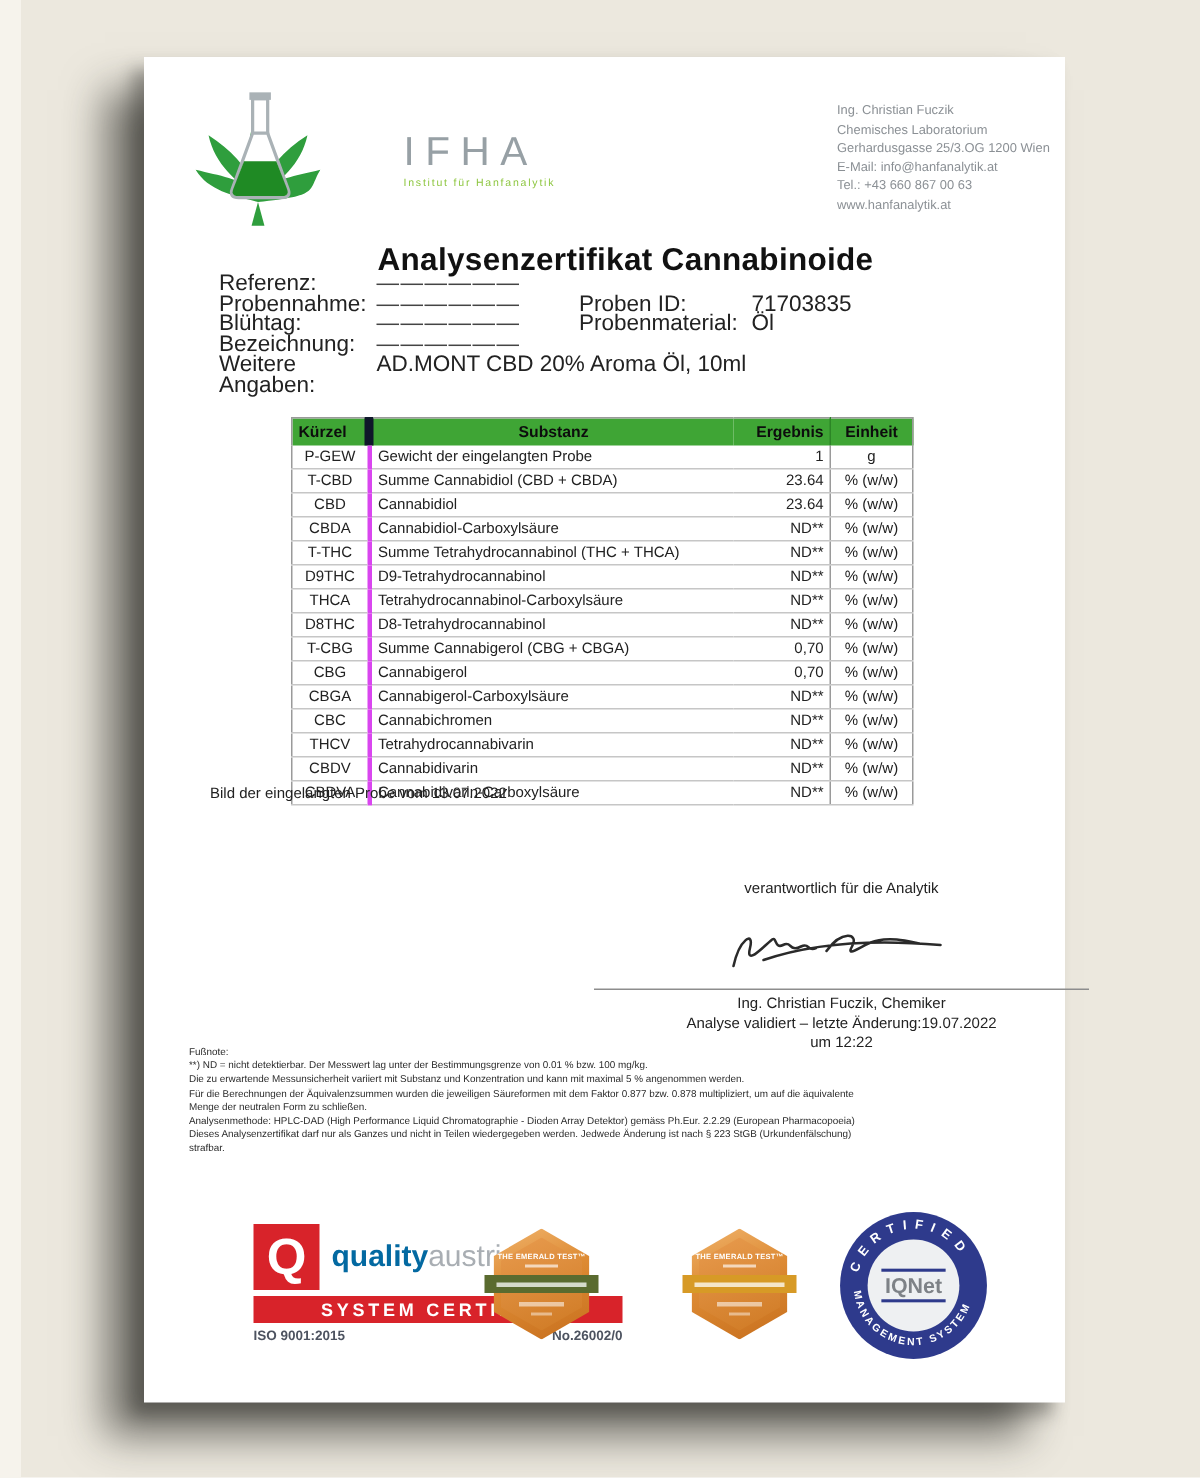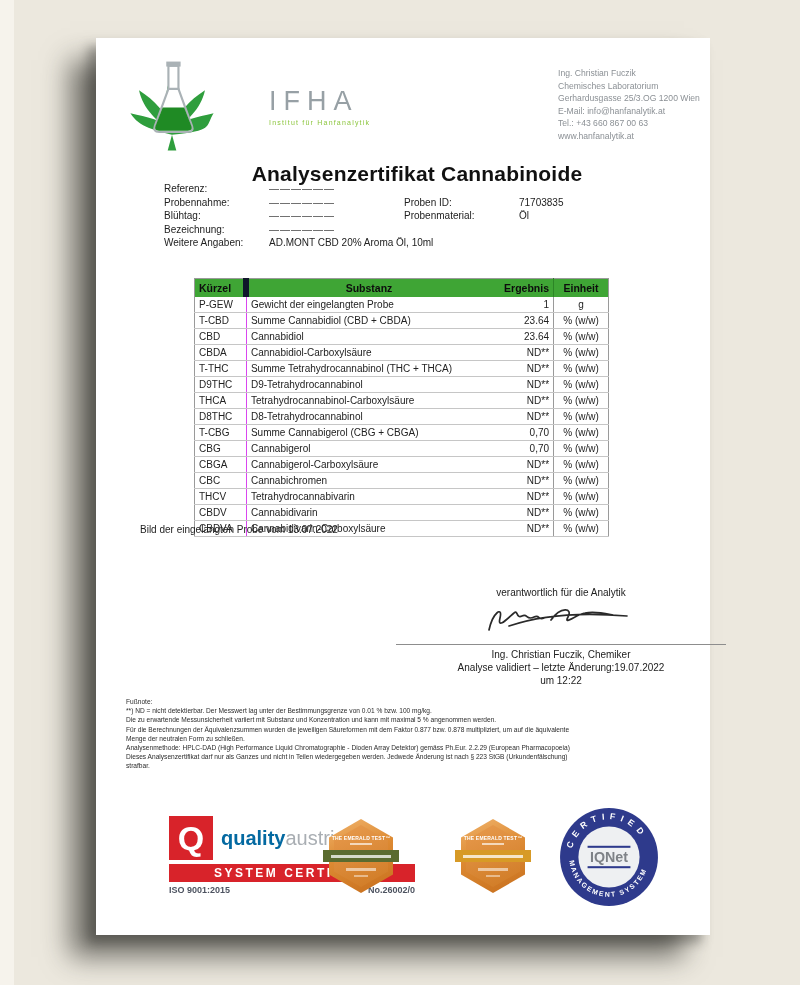--- a/index.html
+++ b/index.html
@@ -10,41 +10,41 @@
     box-shadow:-26px 22px 26px rgba(40,40,36,0.62),-8px 8px 10px rgba(40,40,36,0.35);}
   
   .logo{position:absolute;left:33px;top:22px;display:flex;align-items:center;gap:48px;}
   .logo-text{margin-left:6px;}
   .logo-acronym{font-size:27px;letter-spacing:7px;color:#97a0a5;font-weight:400;}
   .logo-tagline{font-size:7px;letter-spacing:1.2px;color:#8dc63f;margin-top:2px;}
   .contact{position:absolute;left:462px;top:29px;font-size:8.6px;line-height:12.6px;color:#8b9095;}
   .doc-title{position:absolute;left:0;top:110px;width:100%;text-align:center;
     font-size:21px;font-weight:bold;color:#111;margin:14px;letter-spacing:0.2px;}
   
-  .meta{position:absolute;left:68px;top:144px;width:520px;font-size:10px;color:#222;}
+  .meta{position:absolute;left:50px;top:144px;width:520px;font-size:15px;color:#222;}
   .meta-row{display:grid;grid-template-columns:105px 135px 115px auto;line-height:13.6px;}
   .meta-dash{color:#444;letter-spacing:1px;}
   
   .results{position:absolute;left:98px;top:240px;border-collapse:collapse;width:415px;
     font-size:10px;color:#222;border:1px solid #9a9a9a;}
   .results th{background:#3fa535;color:#0d0d0d;font-weight:bold;font-size:10.5px;
     padding:3px 4px;text-align:left;}
   .results th:nth-child(2){border-left:6px solid #0f172a;text-align:center;}
   .results th:nth-child(3){text-align:right;}
   .results th:nth-child(4){text-align:center;border-left:1px solid #2c8526;}
   .results td{padding:1.5px 4px;border-bottom:1px solid #c6c6c6;line-height:12px;}
-  .results td:nth-child(1){border-right:1px solid #d946ef;}
+  .results td:nth-child(1){border-right:3px solid #d946ef;text-align:center;}
   .results td:nth-child(3){text-align:right;}
   .results td:nth-child(4){text-align:center;border-left:1px solid #9a9a9a;}
   .results tr.group td{border-top:1.5px solid #5f5f5f;}
   .results tr.bold td:nth-child(-n+3){font-weight:normal;}
   .caption{position:absolute;left:44px;top:486px;font-size:10px;color:#222;}
   
   .sig{position:absolute;left:280px;top:549px;width:370px;text-align:center;font-size:10px;color:#222;}
-  .sig-heading{margin-bottom:2px;}
+  .sig-heading{margin-bottom:16px;}
   .sig-script{height:42px;}
   .sig-line{border-top:1px solid #8d8d8d;margin:0 20px 3px 20px;}
   .sig-name{line-height:13px;}
   
   .footnotes{position:absolute;left:30px;top:659px;font-size:6.6px;line-height:9.2px;color:#2b2b2b;width:560px;}
   
   .qa{position:absolute;left:73px;top:778px;width:246px;}
   .qa-row1{display:flex;align-items:center;}
   .qa-q{width:44px;height:44px;background:#d8232a;color:#fff;font-weight:bold;font-size:34px;
     display:flex;align-items:center;justify-content:center;}

